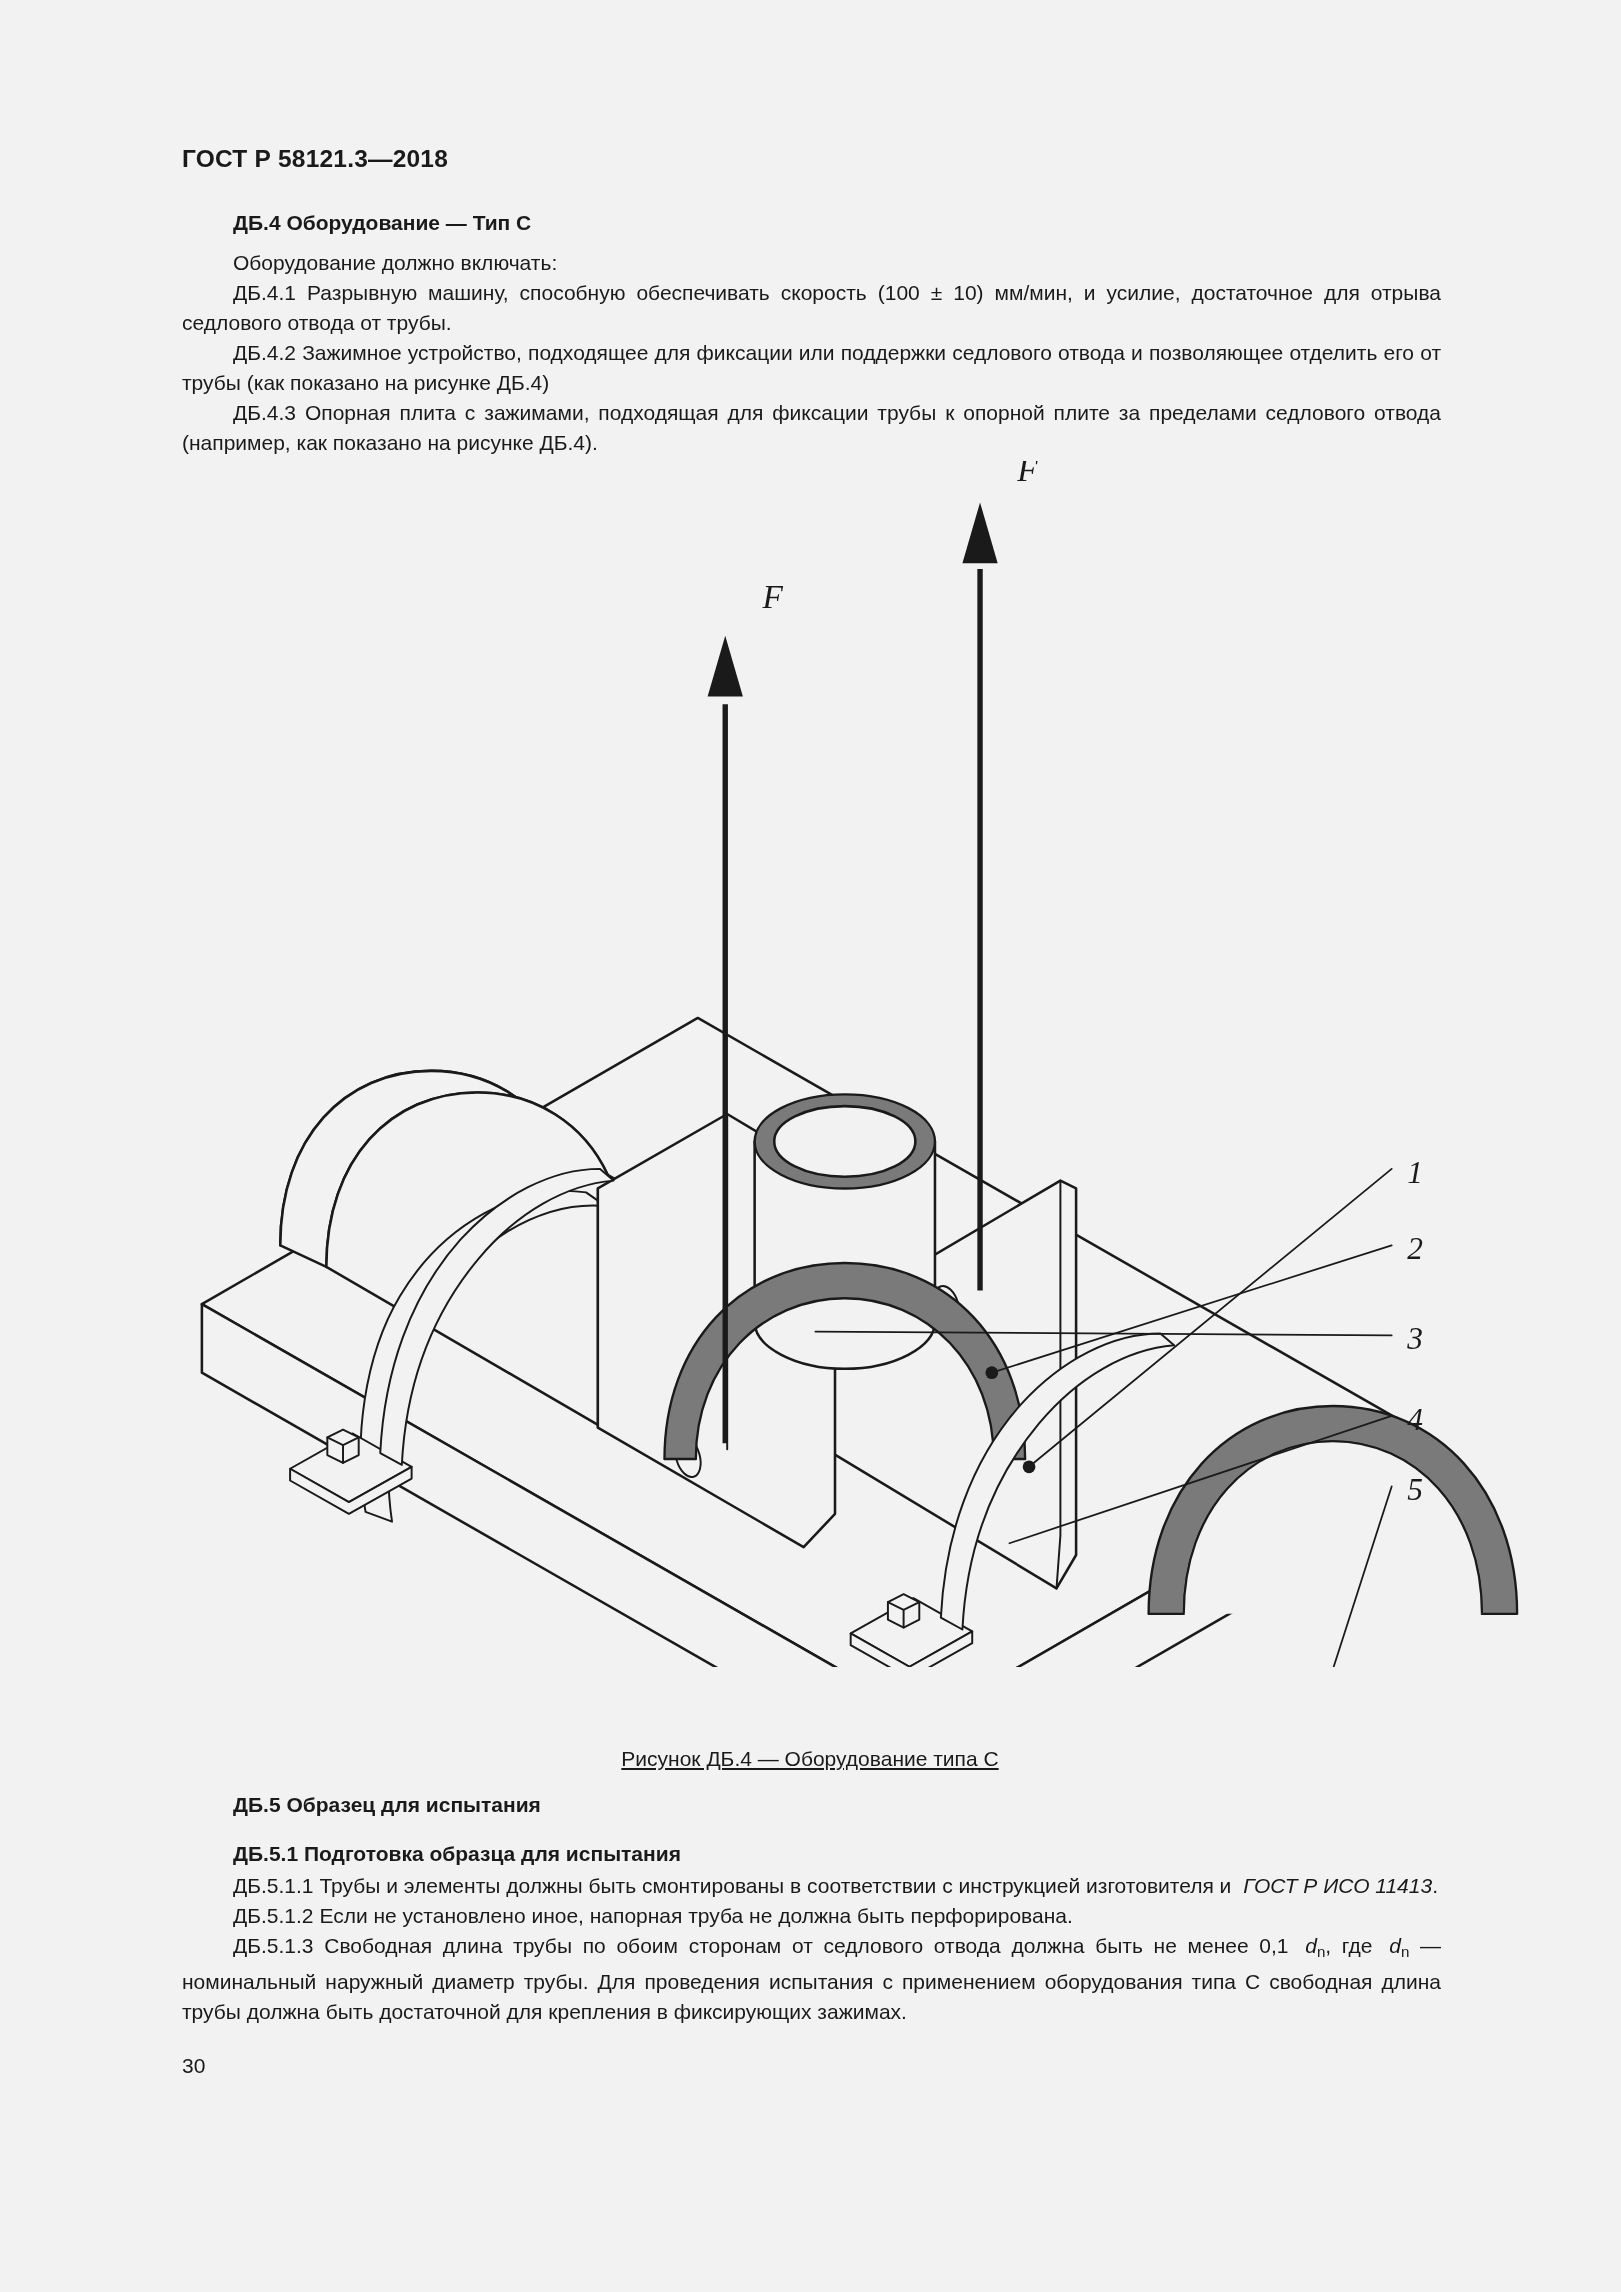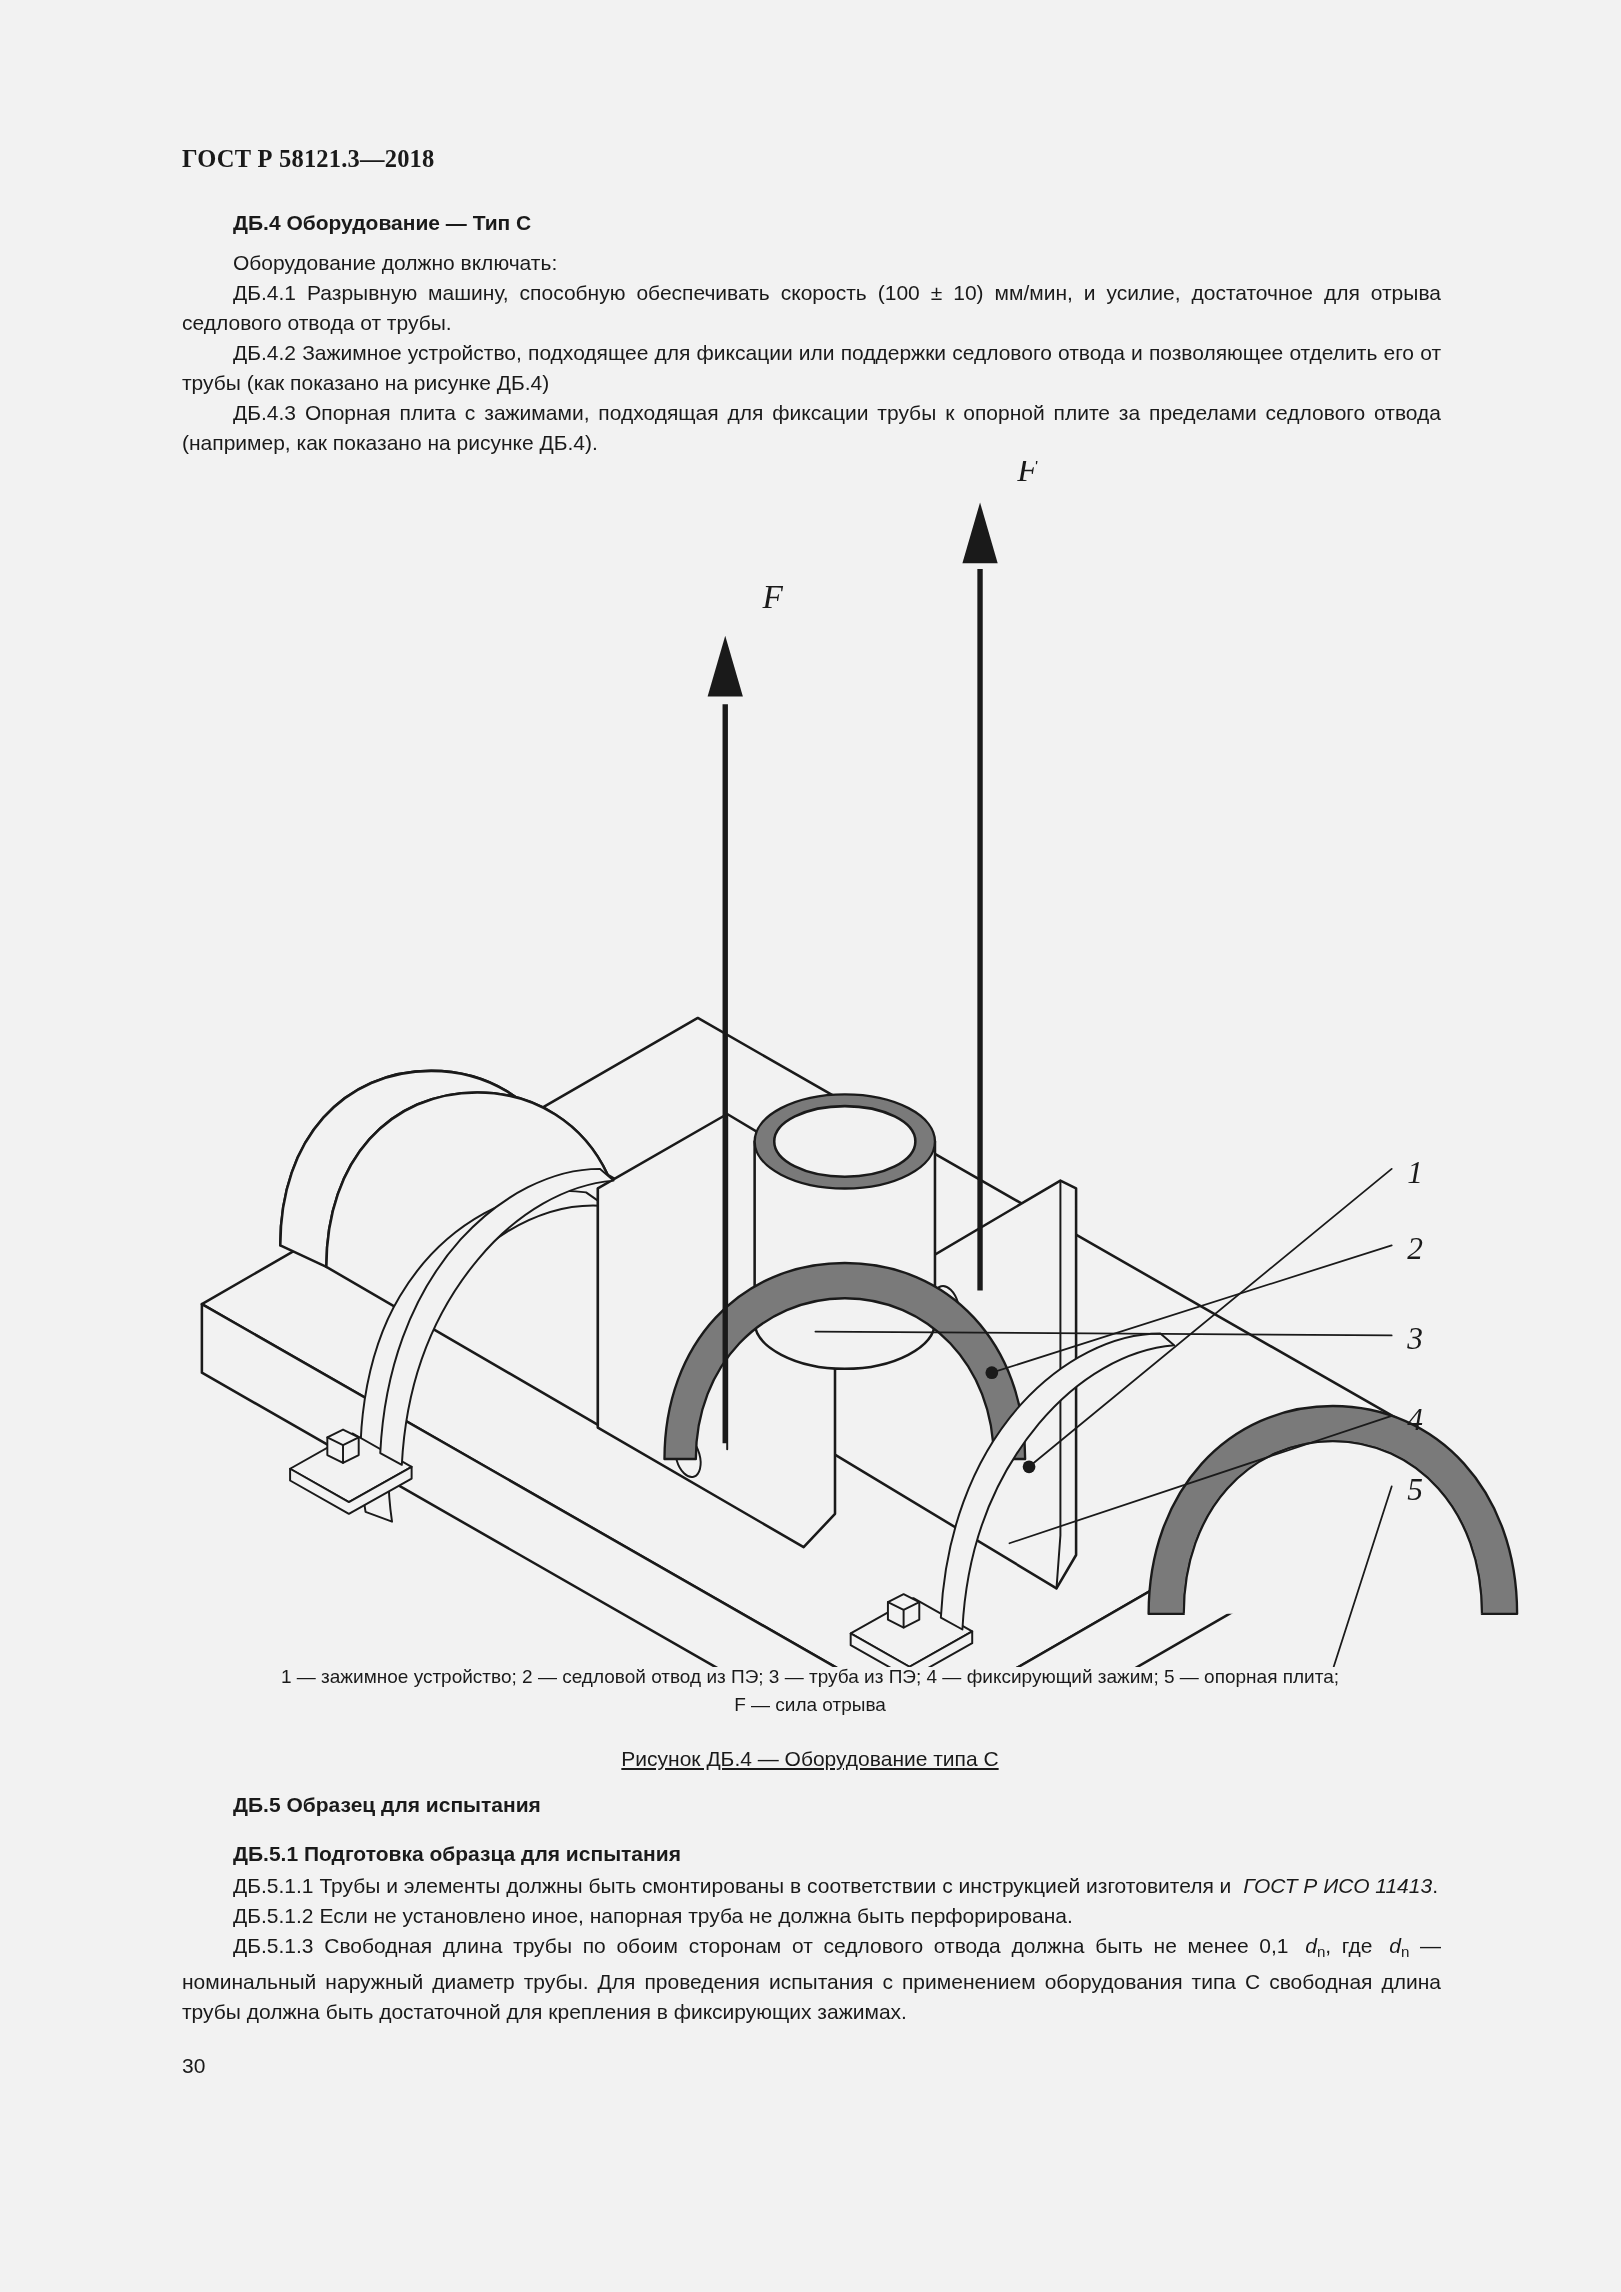--- a/index.html
+++ b/index.html
@@ -20,21 +20,20 @@
 
   
   .header {
     position: absolute;
     left: 182px;
     top: 145px;
     font-size: 24.5px;
     font-weight: bold;
     letter-spacing: 0.2px;
     white-space: nowrap;
-    font-family: Liberation Serif, serif;
   }
 
   
   .textblock {
     position: absolute;
     left: 182px;
     width: 1259px;
     font-size: 21px;
     line-height: 30px;
     text-align: justify;
@@ -249,24 +248,20 @@
       <text x="1038" y="20" font-family="Liberation Serif, serif" font-style="italic" font-size="34" fill="#1a1a1a">F</text>
 
       <text x="1436" y="736" font-family="Liberation Serif, serif" font-style="italic" font-size="32" fill="#1a1a1a">1</text>
       <text x="1436" y="814" font-family="Liberation Serif, serif" font-style="italic" font-size="32" fill="#1a1a1a">2</text>
       <text x="1436" y="906" font-family="Liberation Serif, serif" font-style="italic" font-size="32" fill="#1a1a1a">3</text>
       <text x="1436" y="988" font-family="Liberation Serif, serif" font-style="italic" font-size="32" fill="#1a1a1a">4</text>
       <text x="1436" y="1060" font-family="Liberation Serif, serif" font-style="italic" font-size="32" fill="#1a1a1a">5</text>
     </svg>
   </div>
 
-  <div class="legend">
-    <div>1 — зажимное устройство; 2 — седловой отвод из ПЭ; 3 — труба из ПЭ; 4 — фиксирующий зажим; 5 — опорная плита;</div>
-    <div>F — сила отрыва</div>
-  </div>
 
   <div class="caption">Рисунок ДБ.4 — Оборудование типа С</div>
 
   <div class="textblock lower">
     <div class="h2">ДБ.5  Образец для испытания</div>
     <div class="spacer-sm"></div>
     <div class="h2 tight">ДБ.5.1  Подготовка образца для испытания</div>
     <p class="para"><span>ДБ.5.1.1  Трубы и элементы должны быть смонтированы в соответствии с инструкцией изготовителя и </span><span class="it">ГОСТ Р ИСО 11413</span><span>.</span></p>
     <p class="para nojust">ДБ.5.1.2  Если не установлено иное, напорная труба не должна быть перфорирована.</p>
     <p class="para"><span>ДБ.5.1.3  Свободная длина трубы по обоим сторонам от седлового отвода должна быть не менее 0,1 </span><span class="it">d</span><span class="sub">n</span><span>, где </span><span class="it">d</span><span class="sub">n</span><span> — номинальный наружный диаметр трубы. Для проведения испытания с применением оборудования типа С свободная длина трубы должна быть достаточной для крепления в фиксирующих зажимах.</span></p>

